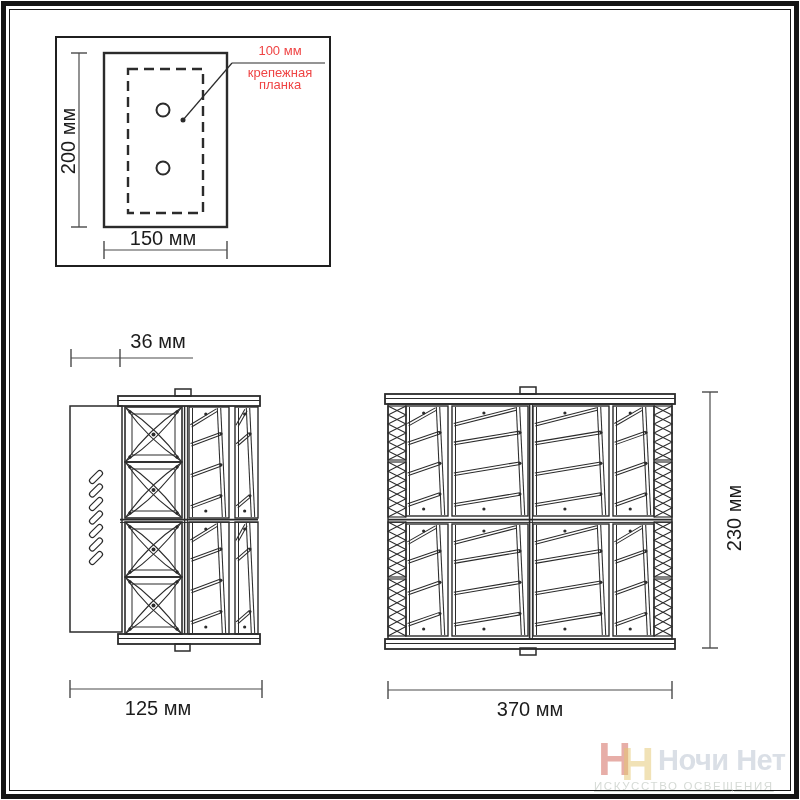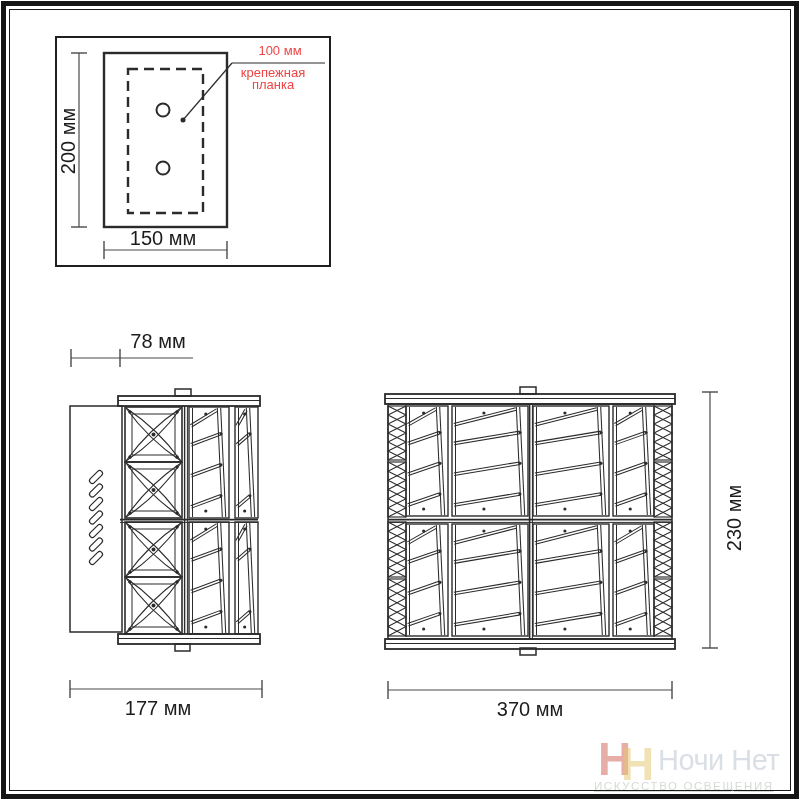--- a/index.html
+++ b/index.html
@@ -10,21 +10,21 @@
   .panel-box{position:absolute;left:55px;top:36px;width:272px;height:227px;border:2px solid #1f1f1f;}
   svg{position:absolute;}
   .dim-label{position:absolute;text-align:center;font-size:20px;color:#1c1c1c;white-space:nowrap;}
   .dim-label.rot{transform:rotate(-90deg);}
   .small-label{position:absolute;text-align:center;font-size:13px;line-height:12px;color:#ef4444;}
   .watermark{position:absolute;left:594px;top:736px;width:202px;height:60px;z-index:6;}
   .wm-ico-red{position:absolute;left:4px;top:0px;font-size:46px;font-weight:bold;
               color:rgba(198,62,48,0.42);line-height:46px;}
   .wm-ico-cream{position:absolute;left:27px;top:5px;font-size:46px;font-weight:bold;
               color:rgba(228,198,110,0.50);line-height:46px;}
-  .wm-brand{position:absolute;left:64px;top:8px;font-size:29px;font-weight:normal;
+  .wm-brand{position:absolute;left:64px;top:8px;font-size:29px;font-weight:bold;
               letter-spacing:-0.5px;color:rgba(188,196,210,0.55);white-space:nowrap;}
   .wm-tagline{position:absolute;left:0px;top:44px;width:202px;font-size:11.5px;letter-spacing:1.6px;
               color:rgba(178,188,178,0.55);white-space:nowrap;text-transform:uppercase;text-decoration:underline;}
 </style>
 </head>
 <body>
 
 <div class="page">
 
   <div class="frame-outer"></div>
@@ -43,21 +43,21 @@
       <line x1="16" y1="17" x2="32" y2="17" stroke="#4a4a4a" stroke-width="1.4"></line>
       <line x1="16" y1="191" x2="32" y2="191" stroke="#4a4a4a" stroke-width="1.4"></line>
       <line x1="49" y1="214" x2="172" y2="214" stroke="#4a4a4a" stroke-width="1.2"></line>
       <line x1="49" y1="205" x2="49" y2="223" stroke="#4a4a4a" stroke-width="1.4"></line>
       <line x1="172" y1="205" x2="172" y2="223" stroke="#4a4a4a" stroke-width="1.4"></line>
     </svg>
 
   <div class="dim-label rot" style="left:27px;top:131px;width:80px;height:20px">200 мм</div>
   <div class="dim-label" style="left:115px;top:227px;width:96px">150 мм</div>
   <div class="small-label" style="left:233px;top:45px;width:94px">100 мм</div>
-  <div class="small-label" style="left:226px;top:67px;width:94px">крепежная планка</div>
+  <div class="small-label" style="left:233px;top:67px;width:94px">крепежная планка</div>
 
   <svg id="svg-side" style="left:55px;top:330px" width="235" height="400" viewBox="0 0 235 400">
       <line x1="16" y1="28" x2="138" y2="28" stroke="#4a4a4a" stroke-width="1.2"></line>
       <line x1="16" y1="19" x2="16" y2="37" stroke="#4a4a4a" stroke-width="1.4"></line>
       <line x1="65" y1="19" x2="65" y2="37" stroke="#4a4a4a" stroke-width="1.4"></line>
       <rect x="15" y="76" width="52" height="226" fill="none" stroke="#2b2b2b" stroke-width="1.5"></rect>
       <rect x="33" y="144.2" width="16" height="5.6" rx="2.8" fill="none" stroke="#2b2b2b" stroke-width="1.2" transform="rotate(-45 41 147)"></rect>
       <rect x="33" y="157.7" width="16" height="5.6" rx="2.8" fill="none" stroke="#2b2b2b" stroke-width="1.2" transform="rotate(-45 41 160.5)"></rect>
       <rect x="33" y="171.2" width="16" height="5.6" rx="2.8" fill="none" stroke="#2b2b2b" stroke-width="1.2" transform="rotate(-45 41 174)"></rect>
       <rect x="33" y="184.7" width="16" height="5.6" rx="2.8" fill="none" stroke="#2b2b2b" stroke-width="1.2" transform="rotate(-45 41 187.5)"></rect>
@@ -177,22 +177,22 @@
       <circle cx="195" cy="281.6" r="1.5" fill="#2b2b2b"></circle>
       <circle cx="189.66" cy="199" r="1.6" fill="#2b2b2b"></circle>
       <circle cx="189.66" cy="297" r="1.6" fill="#2b2b2b"></circle>
       <rect x="63" y="304" width="142" height="10" fill="none" stroke="#2b2b2b" stroke-width="1.8"></rect>
       <line x1="63" y1="308.5" x2="205" y2="308.5" stroke="#2b2b2b" stroke-width="1"></line>
       <rect x="120" y="314" width="15" height="7" fill="none" stroke="#2b2b2b" stroke-width="1.5"></rect>
       <line x1="15" y1="359" x2="207" y2="359" stroke="#4a4a4a" stroke-width="1.2"></line>
       <line x1="15" y1="350" x2="15" y2="368" stroke="#4a4a4a" stroke-width="1.4"></line>
       <line x1="207" y1="350" x2="207" y2="368" stroke="#4a4a4a" stroke-width="1.4"></line>
     </svg>
-  <div class="dim-label" style="left:116px;top:330px;width:84px">78 мм</div>
-  <div class="dim-label" style="left:110px;top:697px;width:96px">177 мм</div>
+  <div class="dim-label" style="left:116px;top:330px;width:84px">36 мм</div>
+  <div class="dim-label" style="left:110px;top:697px;width:96px">125 мм</div>
 
   <svg id="svg-front" style="left:380px;top:380px" width="370" height="340" viewBox="0 0 370 340">
       <rect x="5" y="14" width="290" height="10" fill="none" stroke="#2b2b2b" stroke-width="1.8"></rect>
       <line x1="5" y1="18.5" x2="295" y2="18.5" stroke="#2b2b2b" stroke-width="1"></line>
       <rect x="140" y="7" width="16" height="7" fill="none" stroke="#2b2b2b" stroke-width="1.5"></rect>
       <rect x="8" y="24" width="284" height="235" fill="none" stroke="#2b2b2b" stroke-width="1.5"></rect>
       <rect x="8" y="26" width="18" height="54" fill="none" stroke="#2b2b2b" stroke-width="1.15"></rect>
       <path d="M8,26 L26,35 L8,44 L26,53 L8,62 L26,71 L8,80" fill="none" stroke="#2b2b2b" stroke-width="1.05"></path>
       <path d="M26,26 L8,35 L26,44 L8,53 L26,62 L8,71 L26,80" fill="none" stroke="#2b2b2b" stroke-width="1.05"></path>
       <rect x="8" y="82" width="18" height="55" fill="none" stroke="#2b2b2b" stroke-width="1.15"></rect>

